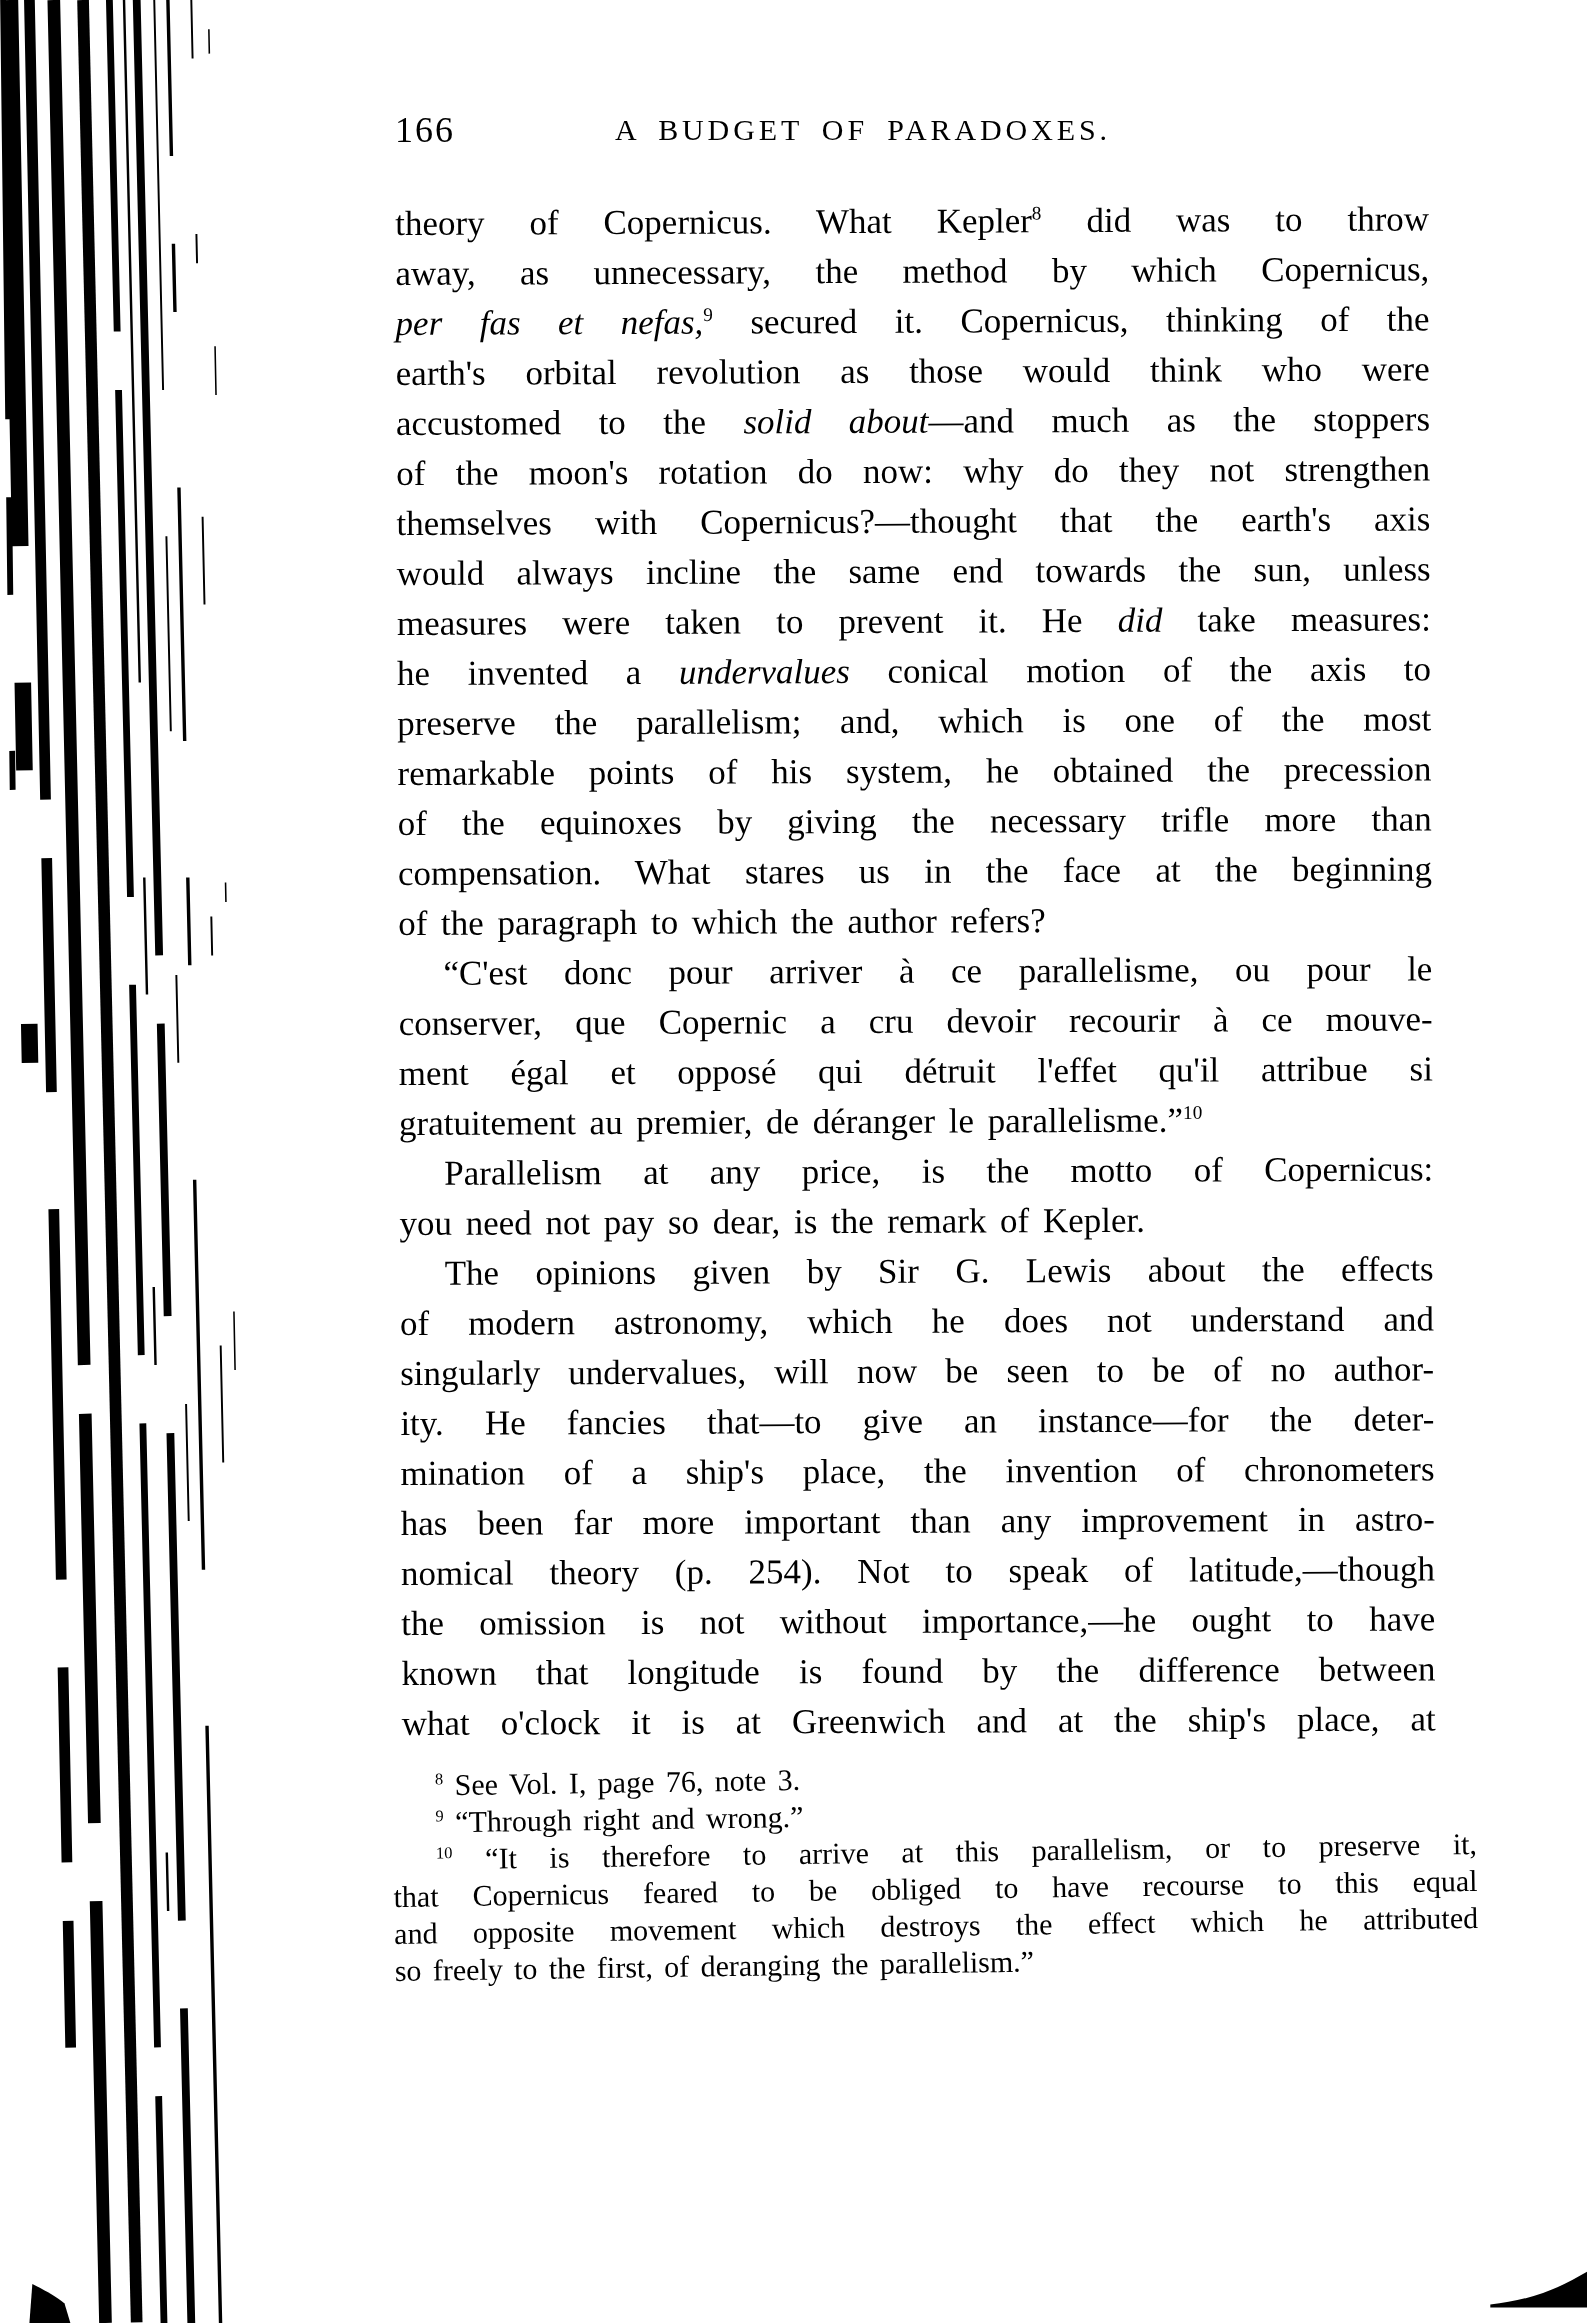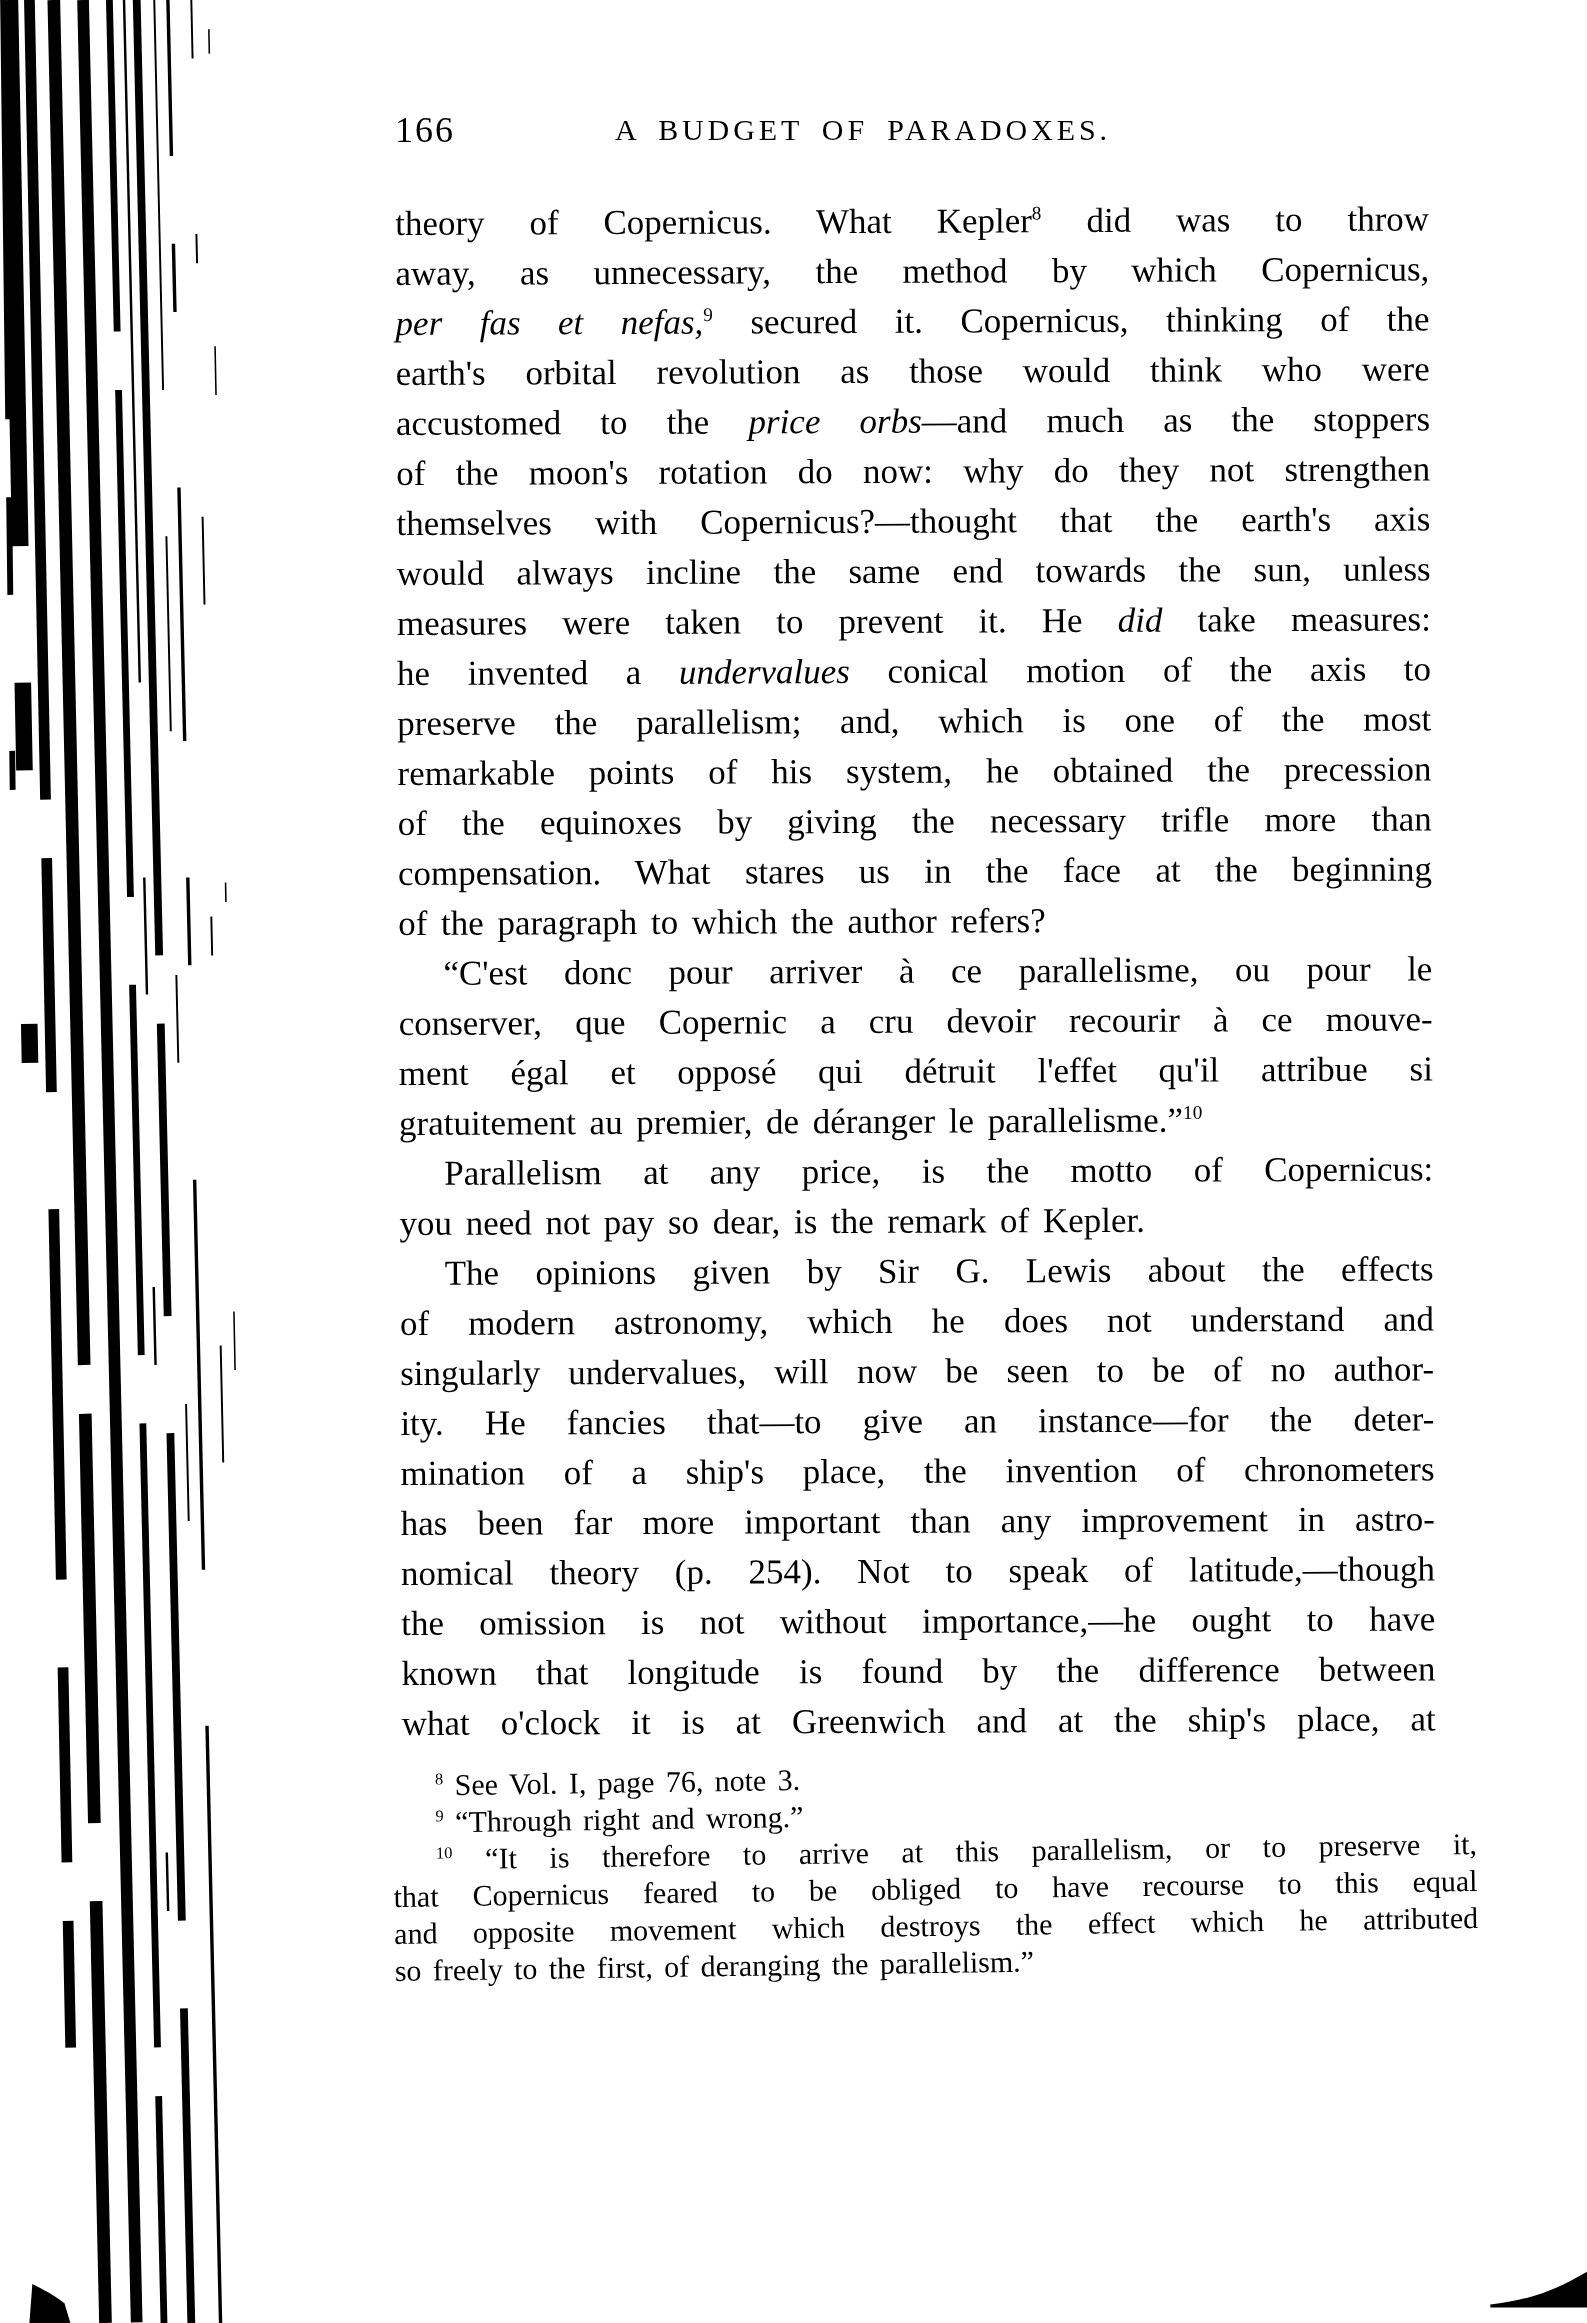--- a/index.html
+++ b/index.html
@@ -81,21 +81,21 @@
   <div class="header">
     <span class="pagenum">166</span>
     <div class="runtitle">A BUDGET OF PARADOXES.</div>
   </div>
 
   <div class="bodytext" id="bodytext">
       <div class="line">theory of Copernicus.  What Kepler<sup>8</sup> did was to throw</div>
       <div class="line">away, as unnecessary, the method by which Copernicus,</div>
       <div class="line"><i>per fas et nefas,</i><sup>9</sup> secured it.  Copernicus, thinking of the</div>
       <div class="line">earth's orbital revolution as those would think who were</div>
-      <div class="line">accustomed to the <i>price orbs</i>—and much as the stoppers</div>
+      <div class="line">accustomed to the <i>solid about</i>—and much as the stoppers</div>
       <div class="line">of the moon's rotation do now: why do they not strengthen</div>
       <div class="line">themselves with Copernicus?—thought that the earth's axis</div>
       <div class="line">would always incline the same end towards the sun, unless</div>
       <div class="line">measures were taken to prevent it.  He <i>did</i> take measures:</div>
       <div class="line">he invented a <i>undervalues</i> conical motion of the axis to</div>
       <div class="line">preserve the parallelism; and, which is one of the most</div>
       <div class="line">remarkable points of his system, he obtained the precession</div>
       <div class="line">of the equinoxes by giving the necessary trifle more than</div>
       <div class="line">compensation.  What stares us in the face at the beginning</div>
       <div class="line last">of the paragraph to which the author refers?</div>

